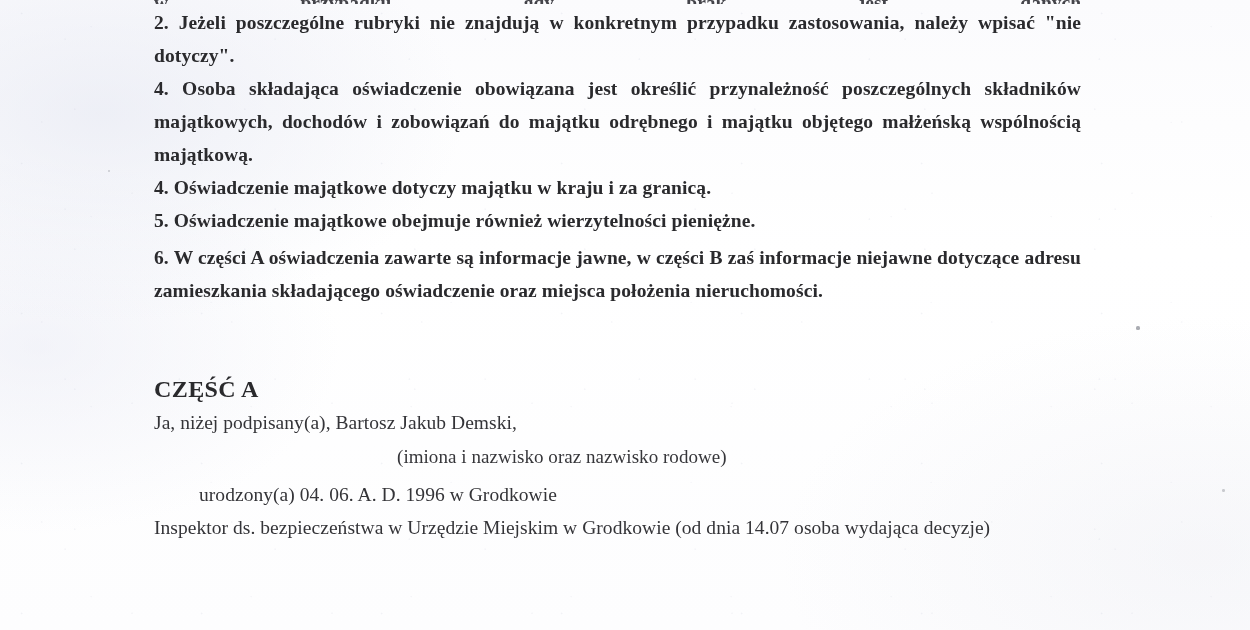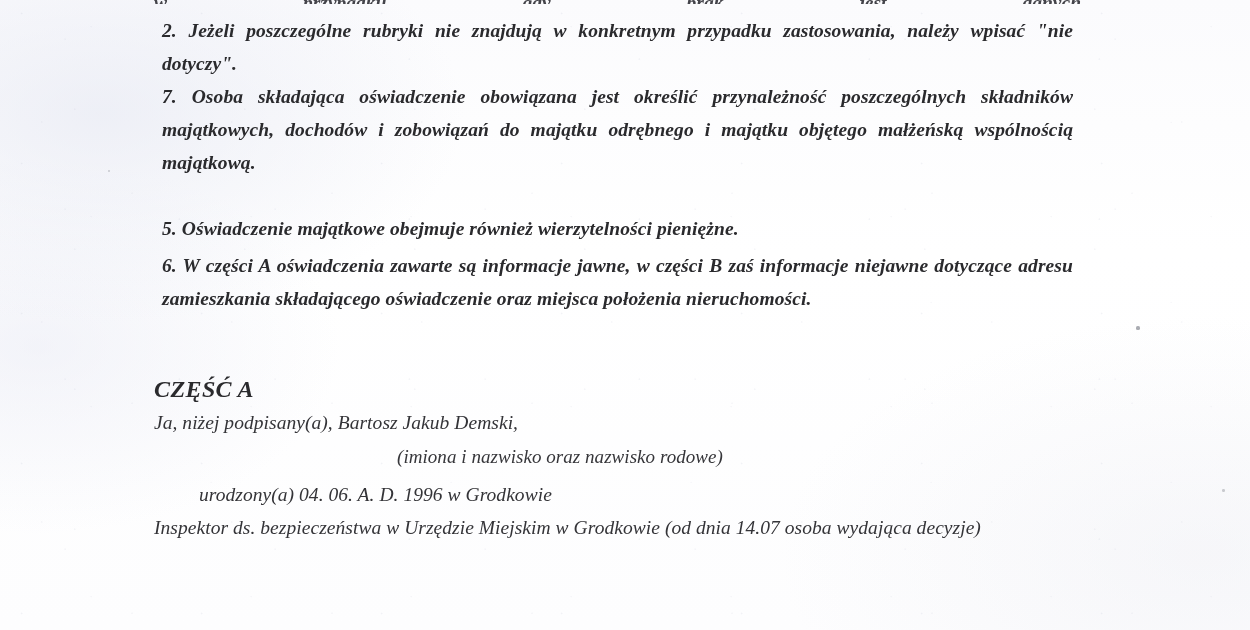--- a/index.html
+++ b/index.html
@@ -20,21 +20,20 @@
   #page {
     position: relative;
     width: 1250px;
     height: 630px;
     background:
       radial-gradient(ellipse 520px 300px at 8% 18%, rgba(225,228,240,0.55) 0%, rgba(255,255,255,0) 70%),
       radial-gradient(ellipse 420px 260px at 3% 55%, rgba(228,230,242,0.45) 0%, rgba(255,255,255,0) 72%),
       radial-gradient(ellipse 600px 340px at 96% 88%, rgba(232,233,240,0.35) 0%, rgba(255,255,255,0) 70%),
       linear-gradient(180deg, #fbfbfd 0%, #ffffff 40%, #fdfdfe 100%);
     overflow: hidden;
-    font-style: italic;
   }
   #grain {
     position: absolute;
     inset: 0;
     pointer-events: none;
     opacity: 0.5;
     background-image:
       radial-gradient(circle at 12% 9%, rgba(170,175,195,0.30) 0.6px, transparent 1.2px),
       radial-gradient(circle at 31% 23%, rgba(175,178,198,0.22) 0.5px, transparent 1.1px),
       radial-gradient(circle at 57% 14%, rgba(168,172,192,0.20) 0.5px, transparent 1.1px),
@@ -48,21 +47,21 @@
   }
 
   
   .block {
     position: absolute;
     left: 154px;
     width: 927px;       
   }
 
   .para {
-    margin: 8px;
+    margin: 0;
     font-weight: bold;
     font-size: 19.5px;
     line-height: 33px;
     text-align: justify;
     text-justify: inter-word;
     letter-spacing: 0.1px;
     color: #2a2a2d;
   }
   .para.last-line-left { text-align-last: left; }
 
@@ -134,23 +133,26 @@
 
   <div id="cutline">
     <p class="ghost">w przypadku gdy brak jest danych</p>
   </div>
 
   <div class="block" style="top: 6px;">
     <p class="para last-line-left">2. Jeżeli poszczególne rubryki nie znajdują w konkretnym przypadku zastosowania, należy wpisać "nie dotyczy".</p>
   </div>
 
   <div class="block" style="top: 72px;">
-    <p class="para last-line-left">7. Osoba składająca oświadczenie obowiązana jest określić przynależność poszczególnych składników majątkowych, dochodów i zobowiązań do majątku odrębnego i majątku objętego małżeńską wspólnością majątkową.</p>
+    <p class="para last-line-left">4. Osoba składająca oświadczenie obowiązana jest określić przynależność poszczególnych składników majątkowych, dochodów i zobowiązań do majątku odrębnego i majątku objętego małżeńską wspólnością majątkową.</p>
   </div>
 
+  <div class="block" style="top: 171px;">
+    <p class="para last-line-left">4. Oświadczenie majątkowe dotyczy majątku w kraju i za granicą.</p>
+  </div>
 
   <div class="block" style="top: 204px;">
     <p class="para last-line-left">5. Oświadczenie majątkowe obejmuje również wierzytelności pieniężne.</p>
   </div>
 
   <div class="block" style="top: 241px;">
     <p class="para last-line-left">6. W części A oświadczenia zawarte są informacje jawne, w części B zaś informacje niejawne dotyczące adresu zamieszkania składającego oświadczenie oraz miejsca położenia nieruchomości.</p>
   </div>
 
   <div class="block" style="top: 373px;">

